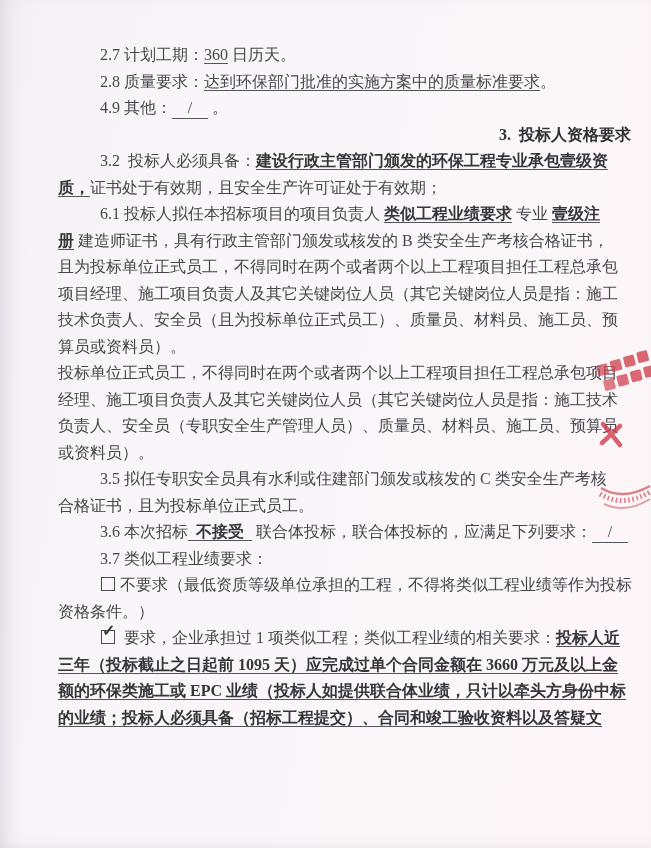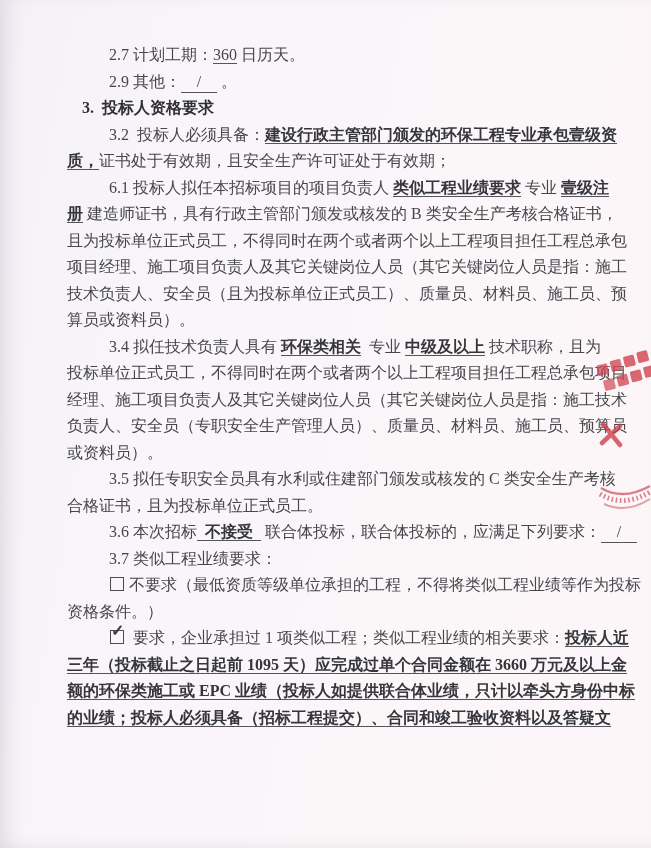--- a/index.html
+++ b/index.html
@@ -12,32 +12,32 @@
     background:
       linear-gradient(100deg, #f5f2f6 0%, #f9f5f8 28%, #fbf6f8 62%, #fdf6f8 100%);
     box-shadow:
       inset 16px 0 22px -12px rgba(150,140,165,0.28),
       inset 0 -10px 18px -12px rgba(190,170,185,0.18);
     font-family: "Liberation Serif", "DejaVu Serif", serif;
     color: #45474d;
   }
   #doc {
     position: absolute;
-    top: 42px; left: 67px; right: 20px;
+    top: 42px; left: 58px; right: 20px;
     font-size: 16px;
   }
   .line {
     height: 26.5px;
     line-height: 26.5px;
     white-space: pre;
     letter-spacing: 0;
   }
   .line.para { margin-left: 42px; }
   .line.cont { margin-left: 0; }
-  .line.head { margin-left: 15px; }
+  .line.head { margin-left: 15px; text-align: right; }
   .b { font-weight: bold; color: #34363c; }
   .u { border-bottom: 1.3px solid #53555c; padding-bottom: 0px; }
   .blank {
     display: inline-block;
     min-width: 36px;
     text-align: center;
     line-height: 20px;
   }
   .head span { font-weight: bold; color: #2e3036; }
   .cb {
@@ -64,31 +64,31 @@
     opacity: 0.85;
     filter: blur(0.4px);
   }
 </style>
 </head>
 <body>
 
 <div id="page">
   <div id="doc">
       <div class="line para"><span class="">2.7 计划工期：</span><span class="u">360</span><span class=""> 日历天。</span></div>
-      <div class="line para"><span class="">2.9 其他：</span><span class="u blank">/</span><span class=""> 。</span></div>
+      <div class="line para"><span class="">2.8 质量要求：</span><span class="u">达到环保部门批准的实施方案中的质量标准要求</span><span class="">。</span></div>
+      <div class="line para"><span class="">4.9 其他：</span><span class="u blank">/</span><span class=""> 。</span></div>
       <div class="line head"><span class="b">3.  投标人资格要求</span></div>
       <div class="line para"><span class="">3.2  投标人必须具备：</span><span class="u b">建设行政主管部门颁发的环保工程专业承包壹级资</span></div>
       <div class="line cont"><span class="u b">质，</span><span class="">证书处于有效期，且安全生产许可证处于有效期；</span></div>
       <div class="line para"><span class="">6.1 投标人拟任本招标项目的项目负责人 </span><span class="u b">类似工程业绩要求</span><span class=""> 专业 </span><span class="u b">壹级注</span></div>
       <div class="line cont"><span class="u b">册</span><span class=""> 建造师证书，具有行政主管部门颁发或核发的 B 类安全生产考核合格证书，</span></div>
       <div class="line cont"><span class="">且为投标单位正式员工，不得同时在两个或者两个以上工程项目担任工程总承包</span></div>
       <div class="line cont"><span class="">项目经理、施工项目负责人及其它关键岗位人员（其它关键岗位人员是指：施工</span></div>
       <div class="line cont"><span class="">技术负责人、安全员（且为投标单位正式员工）、质量员、材料员、施工员、预</span></div>
       <div class="line cont"><span class="">算员或资料员）。</span></div>
-      <div class="line para"><span class="">3.4 拟任技术负责人具有 </span><span class="u b">环保类相关</span><span class="">  专业 </span><span class="u b">中级及以上</span><span class=""> 技术职称，且为</span></div>
       <div class="line cont"><span class="">投标单位正式员工，不得同时在两个或者两个以上工程项目担任工程总承包项目</span></div>
       <div class="line cont"><span class="">经理、施工项目负责人及其它关键岗位人员（其它关键岗位人员是指：施工技术</span></div>
       <div class="line cont"><span class="">负责人、安全员（专职安全生产管理人员）、质量员、材料员、施工员、预算员</span></div>
       <div class="line cont"><span class="">或资料员）。</span></div>
       <div class="line para"><span class="">3.5 拟任专职安全员具有水利或住建部门颁发或核发的 C 类安全生产考核</span></div>
       <div class="line cont"><span class="">合格证书，且为投标单位正式员工。</span></div>
       <div class="line para"><span class="">3.6 本次招标</span><span class="u b">  不接受  </span><span class=""> 联合体投标，联合体投标的，应满足下列要求：</span><span class="u blank">/</span></div>
       <div class="line para"><span class="">3.7 类似工程业绩要求：</span></div>
       <div class="line para"><span class="cb"></span><span class="">不要求（最低资质等级单位承担的工程，不得将类似工程业绩等作为投标</span></div>
       <div class="line cont"><span class="">资格条件。）</span></div>

